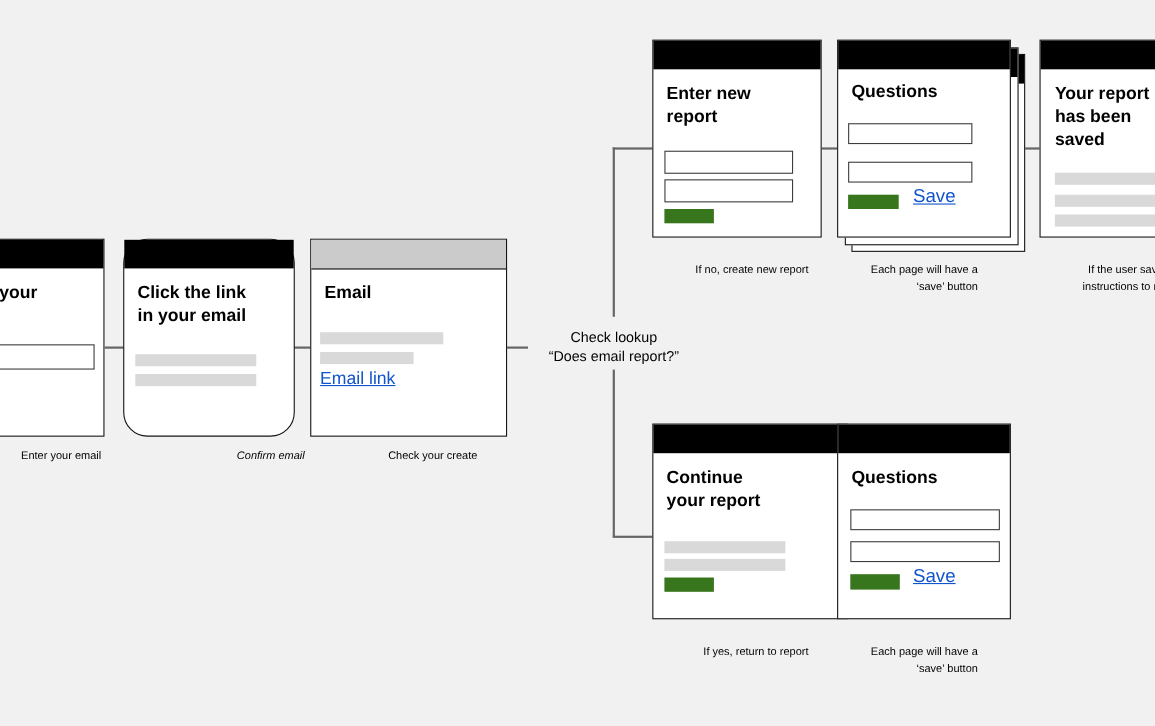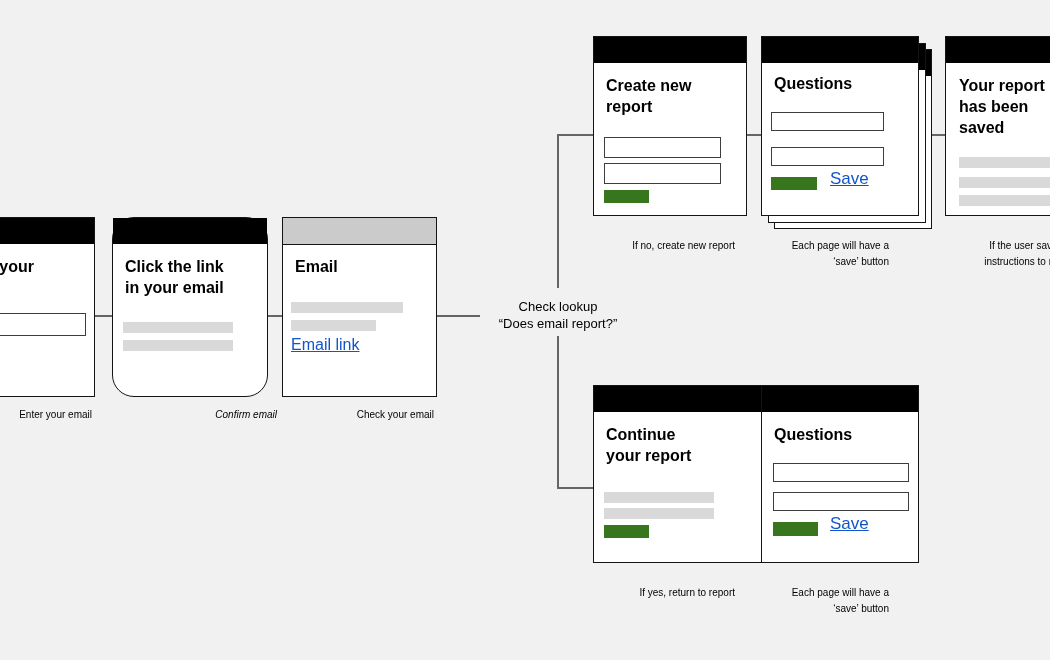--- a/index.html
+++ b/index.html
@@ -55,21 +55,21 @@
   
   .c1{left:-59px;top:217px;width:154px;height:180px;}
   .c1 .card-title{width:100px;}
   .c1 .inputbox{left:11px;top:95px;width:133px;height:23px;}
 
   .c2{left:112px;top:217px;width:156px;height:180px;border-radius:22px;}
   .c2 .card-title{width:104px;}
   .c2 .ph1{left:10px;top:104px;width:110px;}
   .c2 .ph2{left:10px;top:122px;width:110px;}
 
-  .c3{left:282px;top:217px;width:155px;height:180px;}
+  .c3{left:282px;top:217px;width:179px;height:180px;}
   .c3 .ph1{left:8px;top:84px;width:112px;}
   .c3 .ph2{left:8px;top:102px;width:85px;}
   .c3 .wirelink{left:8px;top:118px;}
 
   .c4{left:593px;top:36px;width:154px;height:180px;}
   .c4 .card-title{width:100px;}
   .c4 .in1{left:10px;top:100px;width:117px;height:21px;}
   .c4 .in2{left:10px;top:126px;width:117px;height:21px;}
   .c4 .btn-green{left:10px;top:153px;width:45px;height:13px;}
 
@@ -156,25 +156,25 @@
   </div>
   <div class="caption cap2">Confirm email</div>
 
   <div class="card c3">
     <div class="card-header gray"></div>
     <div class="card-title">Email</div>
     <div class="ph ph1"></div>
     <div class="ph ph2"></div>
     <div class="wirelink">Email link</div>
   </div>
-  <div class="caption cap3">Check your email</div>
+  <div class="caption cap3">Check your create</div>
 
   <div class="card c4">
     <div class="card-header"></div>
-    <div class="card-title">Create new report</div>
+    <div class="card-title">Enter new report</div>
     <div class="inputbox in1"></div>
     <div class="inputbox in2"></div>
     <div class="btn-green"></div>
   </div>
   <div class="caption cap4">If no, create new report</div>
 
   <div class="c5wrap">
     <div class="card stack lb">
       <div class="card-header"></div>
     </div>

